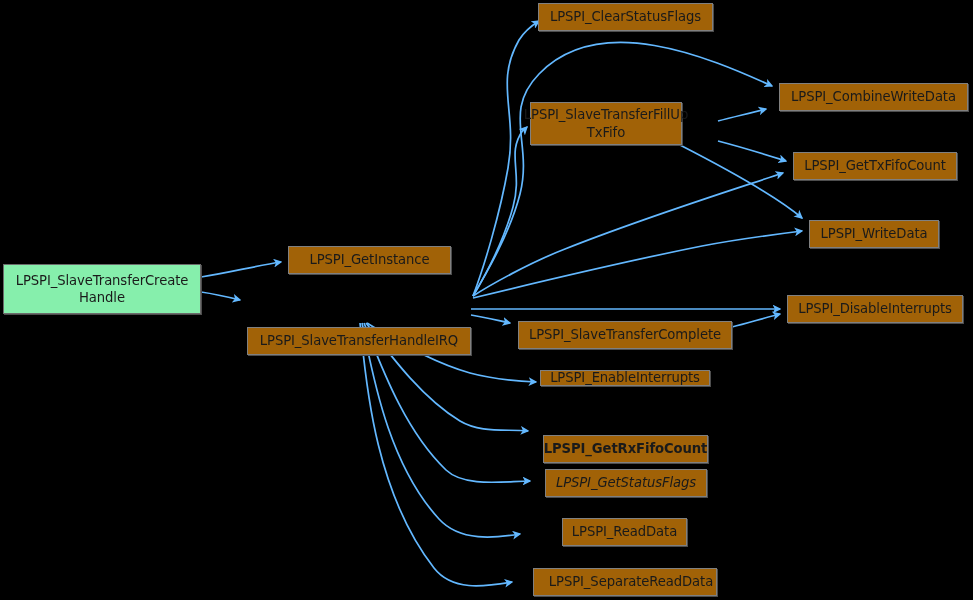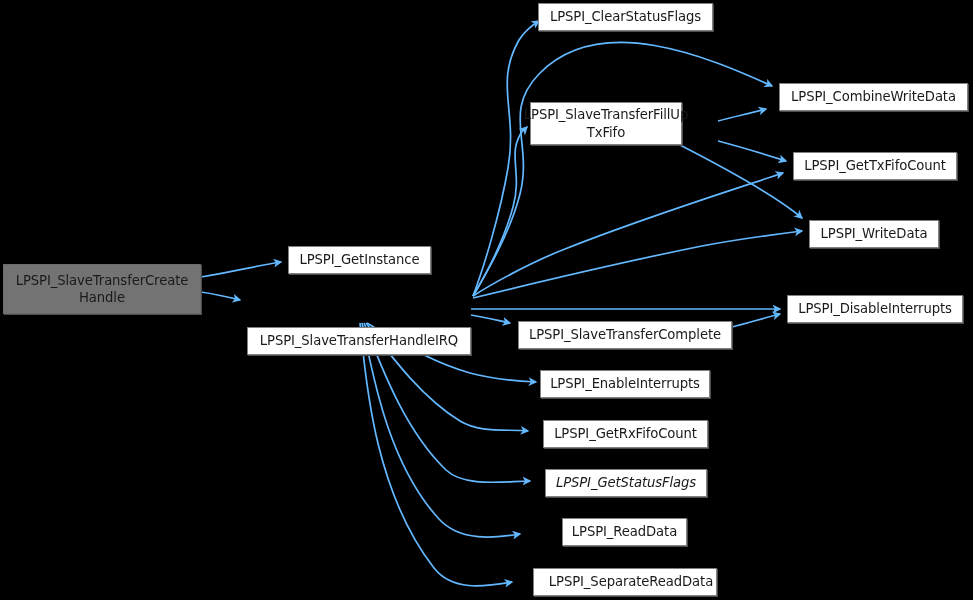--- a/index.html
+++ b/index.html
@@ -19,36 +19,36 @@
     position: absolute;
     left: 0;
     top: 0;
     width: 973px;
     height: 600px;
     pointer-events: none;
   }
   .node {
     position: absolute;
     box-sizing: border-box;
-    background: #ffffff;
+    background: #a16207;
     border: 1px solid #808080;
     box-shadow: 1px 1px 0 0 #4d4d4d;
     display: flex;
     align-items: center;
     justify-content: center;
     text-align: center;
     color: #1a1a1a;
     font-size: 13.2px;
     line-height: 1.32;
     letter-spacing: -0.1px;
     white-space: pre-line;
     z-index: 5;
   }
   .node.highlight {
-    background: #737373;
+    background: #86efac;
     border: 1px solid #6b6b6b;
   }
 </style>
 </head>
 <body>
 
 <div id="canvas">
   <svg id="edges" viewBox="0 0 973 600" xmlns="http://www.w3.org/2000/svg">
     <defs>
       <marker id="arrow" viewBox="0 0 10 10" refX="8.4" refY="5" markerWidth="5.2" markerHeight="5.2" orient="auto-start-reverse">
@@ -72,29 +72,29 @@
         <path d="M360,323 C365,367 371,487 434,568 C452,591 483,587 512,582" fill="none" stroke="#63b8ff" stroke-width="1.7" marker-end="url(#arrow)"></path>
         <path d="M718,121 C733,117 751,113 766,109" fill="none" stroke="#63b8ff" stroke-width="1.7" marker-end="url(#arrow)"></path>
         <path d="M718,141 C745,148 767,155 786,161" fill="none" stroke="#63b8ff" stroke-width="1.7" marker-end="url(#arrow)"></path>
         <path d="M680,145 C717,164 774,194 802,218" fill="none" stroke="#63b8ff" stroke-width="1.7" marker-end="url(#arrow)"></path>
         <path d="M732,327 C748,323 764,318 780,314" fill="none" stroke="#63b8ff" stroke-width="1.7" marker-end="url(#arrow)"></path>
       </g>
   </svg>
   <div id="node-layer">
       <div class="node highlight" style="left: 3px; top: 264px; width: 198px; height: 50px;">LPSPI_SlaveTransferCreate
 Handle</div>
-      <div class="node" style="left: 288px; top: 246px; width: 143px; height: 28px;">LPSPI_GetInstance</div>
+      <div class="node" style="left: 288px; top: 246px; width: 163px; height: 28px;">LPSPI_GetInstance</div>
       <div class="node" style="left: 247px; top: 295px; width: 224px; height: 28px; margin-top: 32px;">LPSPI_SlaveTransferHandleIRQ</div>
       <div class="node" style="left: 538px; top: 3px; width: 175px; height: 28px;">LPSPI_ClearStatusFlags</div>
       <div class="node" style="left: 530px; top: 102px; width: 152px; height: 43px;">LPSPI_SlaveTransferFillUp
 TxFifo</div>
       <div class="node" style="left: 779px; top: 83px; width: 189px; height: 28px;">LPSPI_CombineWriteData</div>
       <div class="node" style="left: 793px; top: 152px; width: 164px; height: 28px;">LPSPI_GetTxFifoCount</div>
       <div class="node" style="left: 809px; top: 220px; width: 130px; height: 28px;">LPSPI_WriteData</div>
       <div class="node" style="left: 787px; top: 295px; width: 176px; height: 28px;">LPSPI_DisableInterrupts</div>
       <div class="node" style="left: 518px; top: 321px; width: 214px; height: 28px;">LPSPI_SlaveTransferComplete</div>
-      <div class="node" style="left: 540px; top: 370px; width: 170px; height: 28px;">LPSPI_EnableInterrupts</div>
-      <div class="node" style="left: 543px; top: 420px; width: 165px; height: 28px;">LPSPI_GetRxFifoCount</div>
+      <div class="node" style="left: 540px; top: 370px; width: 170px; height: 16px;">LPSPI_EnableInterrupts</div>
+      <div class="node" style="left: 543px; top: 435px; width: 165px; height: 28px; font-weight: bold;">LPSPI_GetRxFifoCount</div>
       <div class="node" style="left: 545px; top: 469px; width: 162px; height: 28px; font-style: italic;">LPSPI_GetStatusFlags</div>
       <div class="node" style="left: 562px; top: 518px; width: 125px; height: 28px;">LPSPI_ReadData</div>
       <div class="node" style="left: 533px; top: 568px; width: 184px; height: 28px; padding-left: 12px;">LPSPI_SeparateReadData</div>
     </div>
 </div>
 
 </body></html>

